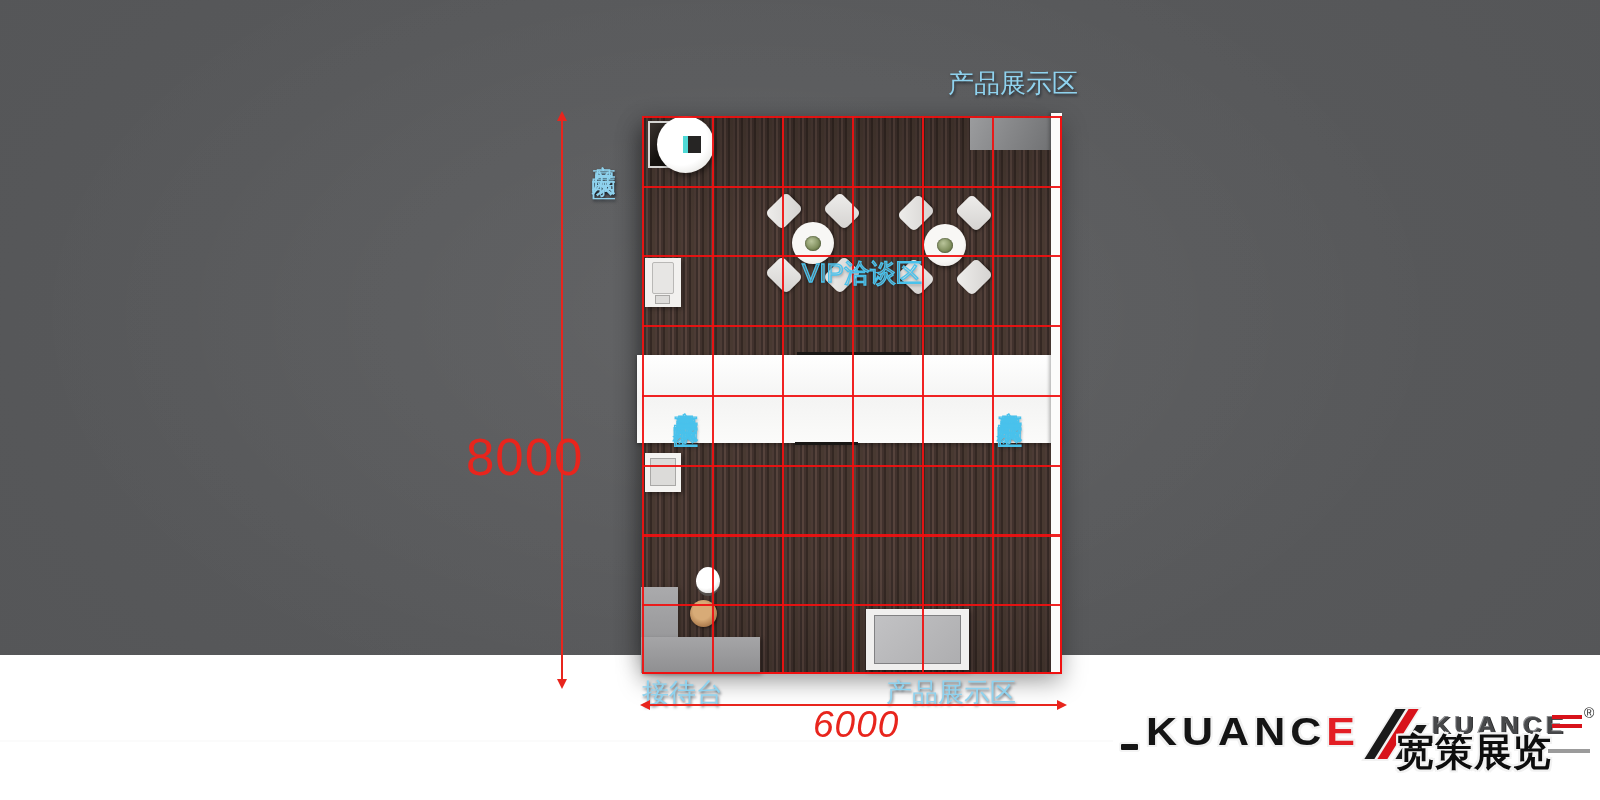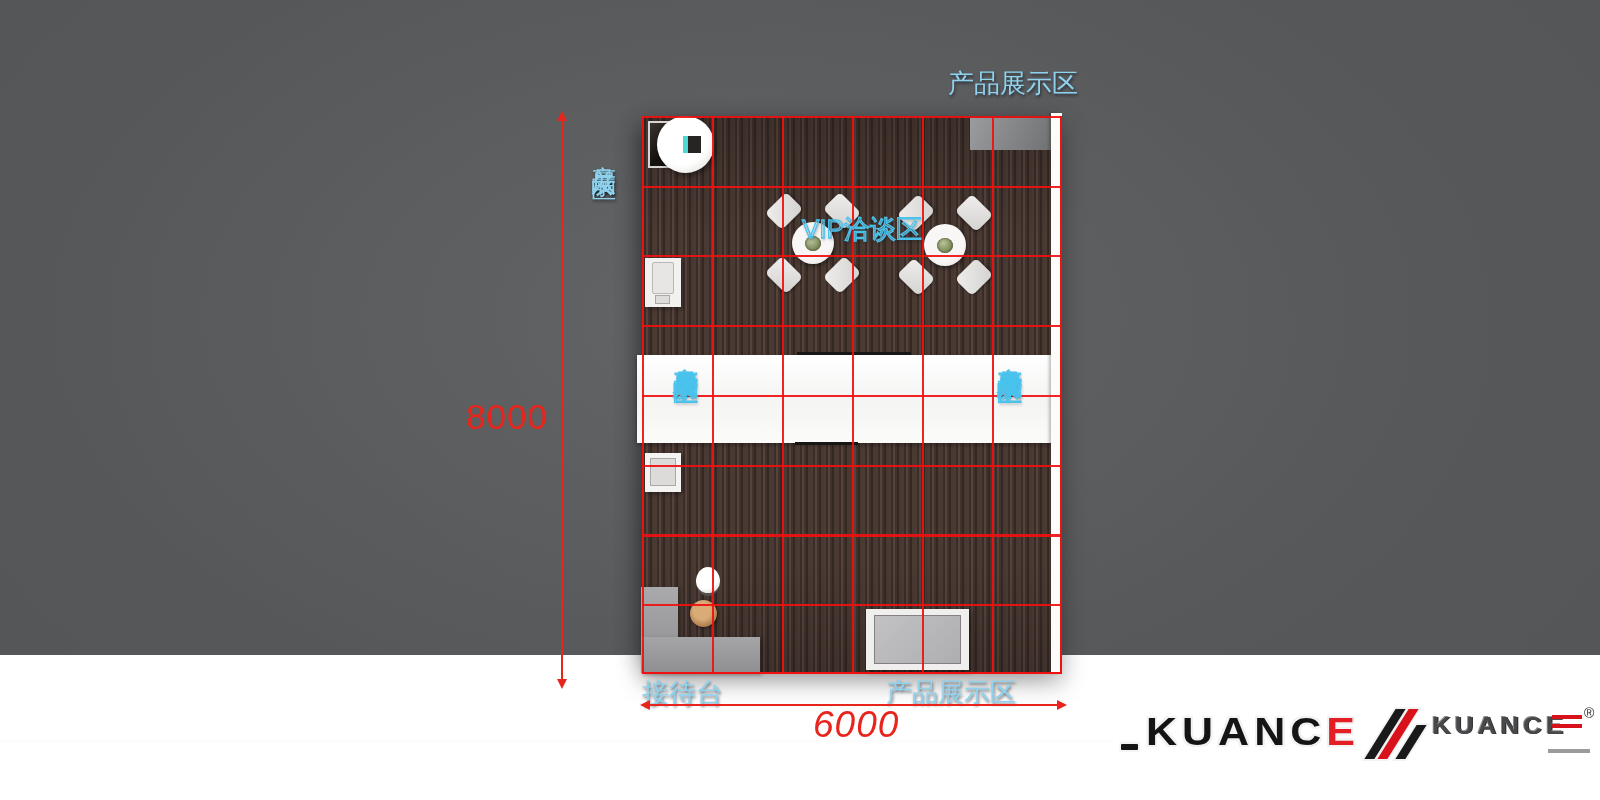--- a/index.html
+++ b/index.html
@@ -101,40 +101,40 @@
       repeating-linear-gradient(90deg,  rgba(240,16,16,.92) 0 2px, rgba(0,0,0,0) 2px 70px),
       repeating-linear-gradient(180deg, rgba(240,16,16,.92) 0 2px, rgba(0,0,0,0) 2px 69.75px);
     border-right:2px solid rgba(240,16,16,.92);
     border-bottom:2px solid rgba(240,16,16,.92);
   }
 
   
   .lbl { position:absolute; white-space:nowrap; }
   .cyan-solid { color:#8fd2ee; text-shadow:1px 2px 3px rgba(5,15,25,.6); }
   .cyan-outline { color:rgba(205,240,252,.30); -webkit-text-stroke:1.3px #49c2ec;
-    text-shadow:1px 2px 3px rgba(5,15,25,.35); }
+    text-shadow:1px 2px 3px rgba(5,15,25,.35);margin-top:44px; }
   .vtext { writing-mode:vertical-rl; text-orientation:upright; letter-spacing:3px; }
   #lbl-top        { left:948px; top:66px;  font-size:26px; }
   #lbl-left-outer { left:588px; top:146px; font-size:25px; }
   #lbl-vip        { left:802px; top:212px; font-size:26px; z-index:5; }
   #lbl-mid-left   { left:670px; top:349px; font-size:25px; z-index:5; }
   #lbl-mid-right  { left:994px; top:349px; font-size:25px; z-index:5; }
   #lbl-reception  { left:642px; top:675px; font-size:27px; }
   #lbl-bottom     { left:886px; top:675px; font-size:26px; }
 
   
   .dim-red { color:#e8251d; }
   #dim-v-line { position:absolute; left:561px; top:116px; width:2px; height:564px; background:#e8251d; }
   .arrow { position:absolute; width:0; height:0; }
   #arr-v-top { left:557px; top:111px; border-left:5px solid transparent;
     border-right:5px solid transparent; border-bottom:10px solid #e8251d; }
   #arr-v-bot { left:557px; top:679px; border-left:5px solid transparent;
     border-right:5px solid transparent; border-top:10px solid #e8251d; }
-  #dim-8000 { position:absolute; left:466px; top:397px; width:80px; text-align:right;
-    font-size:35px; letter-spacing:1px; }
+  #dim-8000 { position:absolute; left:466px; top:428px; width:80px; text-align:right;
+    font-size:51px; letter-spacing:1px; }
   #dim-h-line { position:absolute; left:645px; top:704px; width:414px; height:2px; background:#e8251d; }
   #arr-h-left { left:640px; top:700px; border-top:5px solid transparent;
     border-bottom:5px solid transparent; border-right:10px solid #e8251d; }
   #arr-h-right { left:1057px; top:700px; border-top:5px solid transparent;
     border-bottom:5px solid transparent; border-left:10px solid #e8251d; }
   #dim-6000 { position:absolute; left:813px; top:704px; font-size:37px; letter-spacing:1px;font-style:italic; }
 
   
   #logo-rule { position:absolute; left:0; top:740px; width:1113px; height:2px; background:#fbfbfb; }
   #logo-dash { position:absolute; left:1121px; top:744px; width:17px; height:6px;
@@ -241,16 +241,17 @@
   <div id="brand-icon">
     <div class="bar b1"></div>
     <div class="bar b2"></div>
     <div class="bar b3"></div>
   </div>
   <div id="brand-small">KUANCE</div>
   <div id="small-stripes">
     <div class="s"></div>
     <div class="s"></div>
   </div>
+  <div class="outline-white" id="brand-cn">宽策展览</div>
   <div id="reg-top">®</div>
   <div id="logo-gray-line"></div>
 
 </div>
 
 </body></html>

